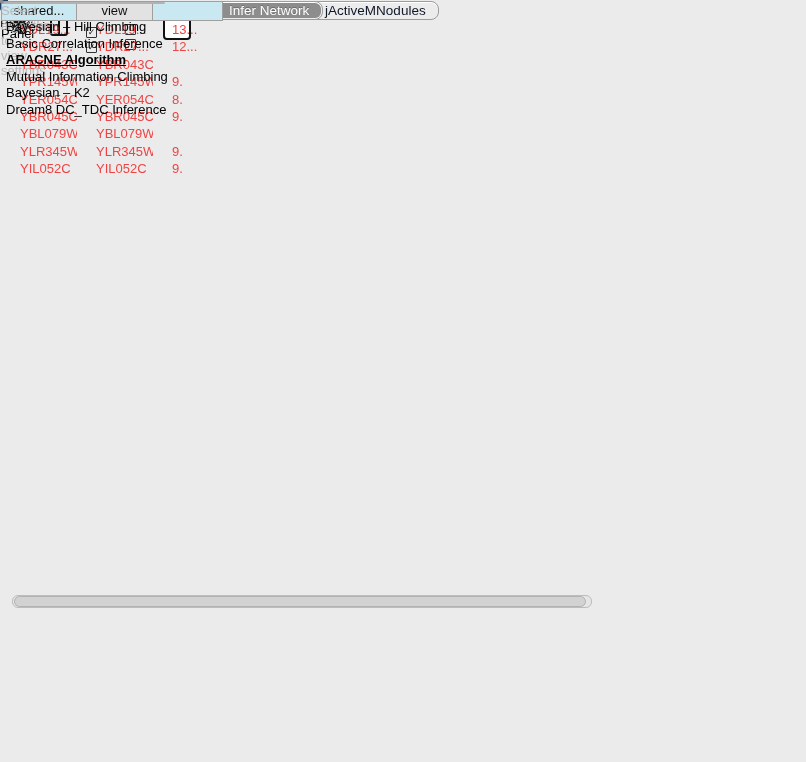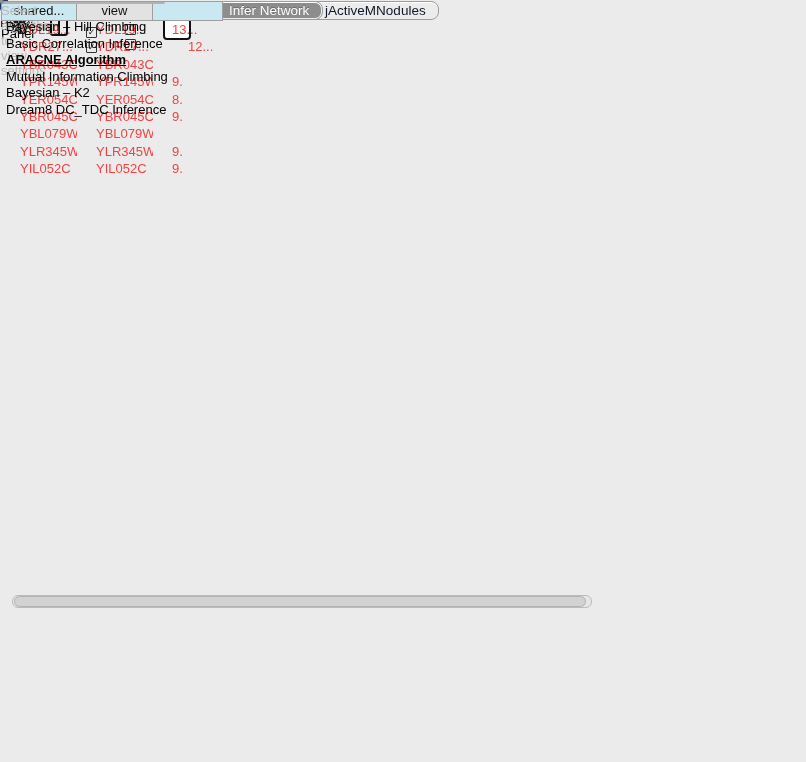--- a/index.html
+++ b/index.html
@@ -189,21 +189,21 @@
           <div class="t-hcell" style="width: 70px; background: rgb(201, 232, 242);"></div>
         </div>
         <div class="t-row">
           <div class="t-cell" style="width: 76px;">YDL19...</div>
           <div class="t-cell" style="width: 76px;">YDL19...</div>
           <div class="t-cell" style="width: 70px;">13...</div>
         </div>
         <div class="t-row">
           <div class="t-cell" style="width: 76px;">YDR27...</div>
           <div class="t-cell" style="width: 76px;">YDR27...</div>
-          <div class="t-cell" style="width: 70px; margin-left: 16px;">12...</div>
+          <div class="t-cell" style="width: 70px;">12...</div>
         </div>
         <div class="t-row">
           <div class="t-cell" style="width: 76px;">YBR043C</div>
           <div class="t-cell" style="width: 76px;">YBR043C</div>
           <div class="t-cell" style="width: 70px;"></div>
         </div>
         <div class="t-row">
           <div class="t-cell" style="width: 76px;">YPR145W</div>
           <div class="t-cell" style="width: 76px;">YPR145W</div>
           <div class="t-cell" style="width: 70px;">9.</div>

